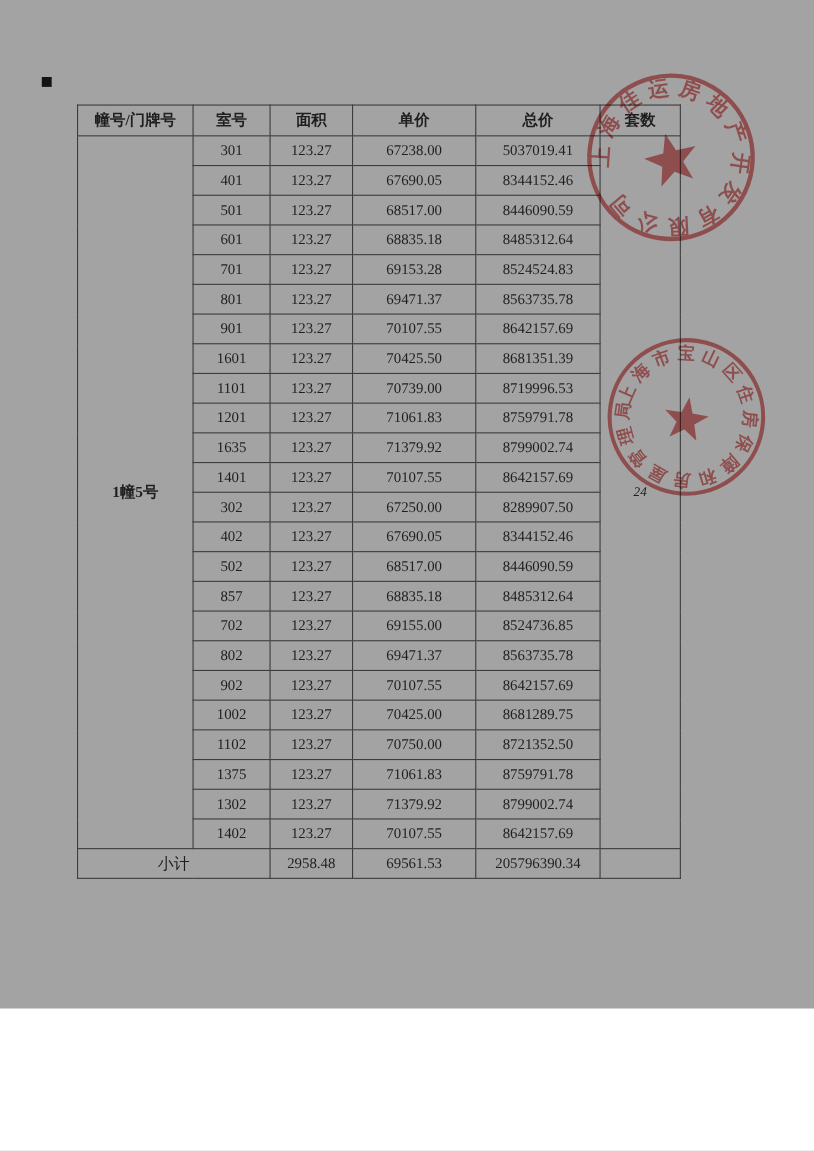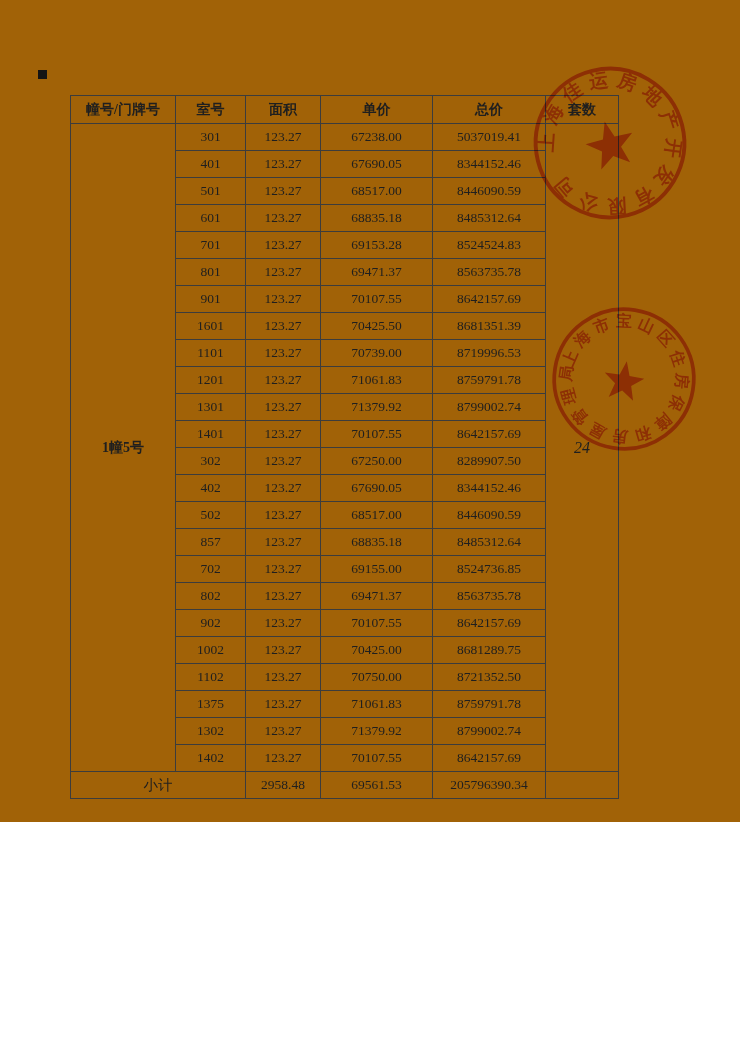--- a/index.html
+++ b/index.html
@@ -1,41 +1,41 @@
 <!DOCTYPE html>
 <html><head>
 <meta charset="utf-8">
 <style>
   * { margin:0; padding:0; box-sizing:border-box; }
   html,body { background:#ffffff; }
   .page {
     position:relative;
-    width:740px; height:822px;
-    background:#a16207;
+    width:740px; height:917px;
+    background:#a3a3a3;
     font-family:"Liberation Serif","DejaVu Serif",serif;
     overflow:hidden;
   }
   .scan-mark {
     position:absolute; left:38px; top:70px;
     width:9px; height:9px; background:#141414;
   }
   table.price-table {
     position:absolute; left:70px; top:95px;
     border-collapse:collapse; table-layout:fixed;
   }
   .price-table th, .price-table td {
     border:1px solid #3c3c3c;
     text-align:center; vertical-align:middle;
     font-size:13.5px; color:#1f1f1f;
     height:27px; padding:0 2px;
     white-space:nowrap; overflow:hidden;
   }
   .price-table thead th { height:28px; font-weight:bold; font-size:14px; }
   td.building-cell { font-weight:bold; font-size:14px;margin-left:30px; }
-  td.count-cell { font-size:16px;font-style:italic; }
+  td.count-cell { font-size:12px;font-style:italic; }
   tfoot td { font-size:14px; }
   tfoot td.subtotal-label { font-size:14.5px; }
 
   .stamp {
     position:absolute;
     opacity:0.82;
     mix-blend-mode:multiply;
     pointer-events:none;
   }
   .stamp-company { left:531px; top:64px; width:158px; height:158px; transform:rotate(-14deg); }
@@ -131,21 +131,21 @@
           <td>70739.00</td>
           <td>8719996.53</td>
         </tr>
         <tr>
           <td>1201</td>
           <td>123.27</td>
           <td>71061.83</td>
           <td>8759791.78</td>
         </tr>
         <tr>
-          <td>1301</td>
+          <td>1635</td>
           <td>123.27</td>
           <td>71379.92</td>
           <td>8799002.74</td>
         </tr>
         <tr>
           <td>1401</td>
           <td>123.27</td>
           <td>70107.55</td>
           <td>8642157.69</td>
         </tr>

